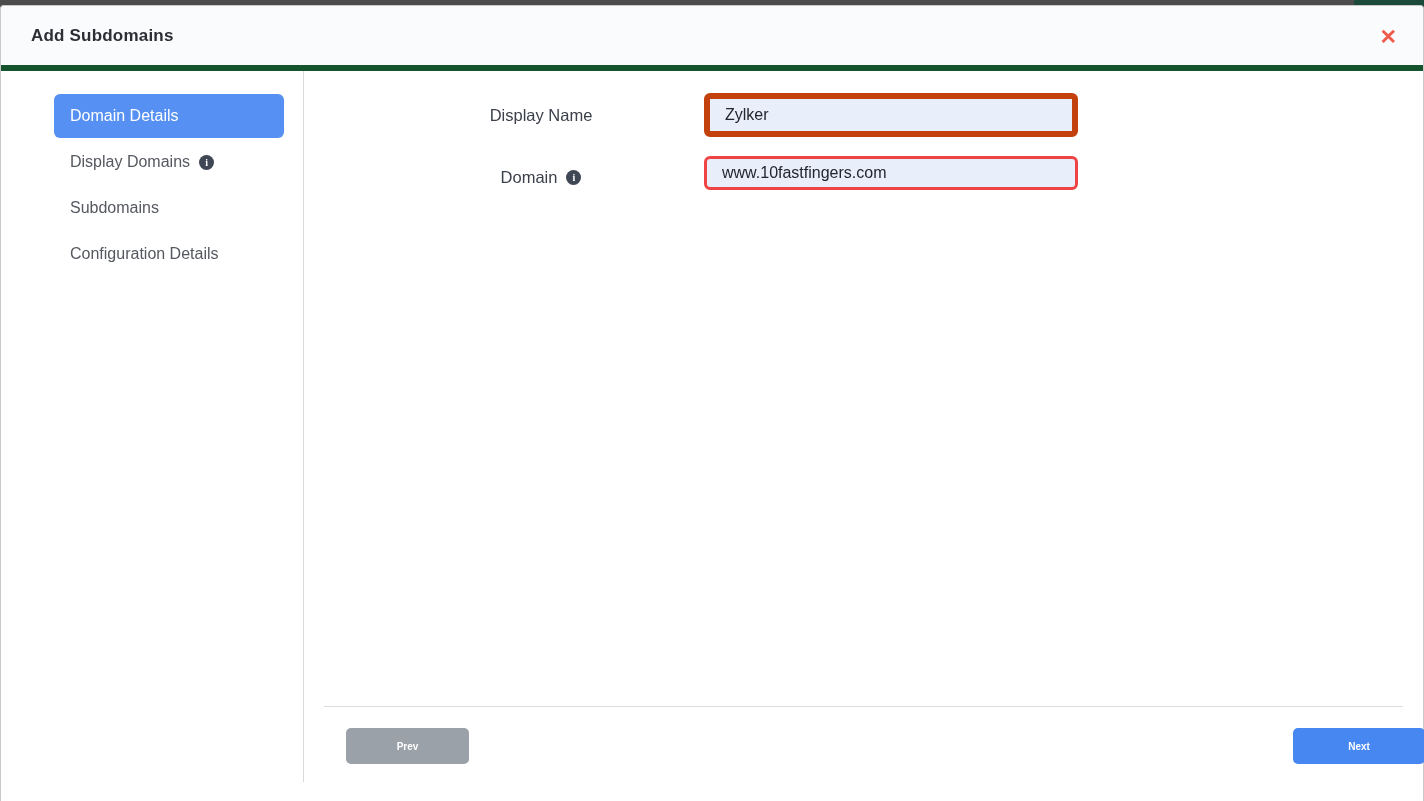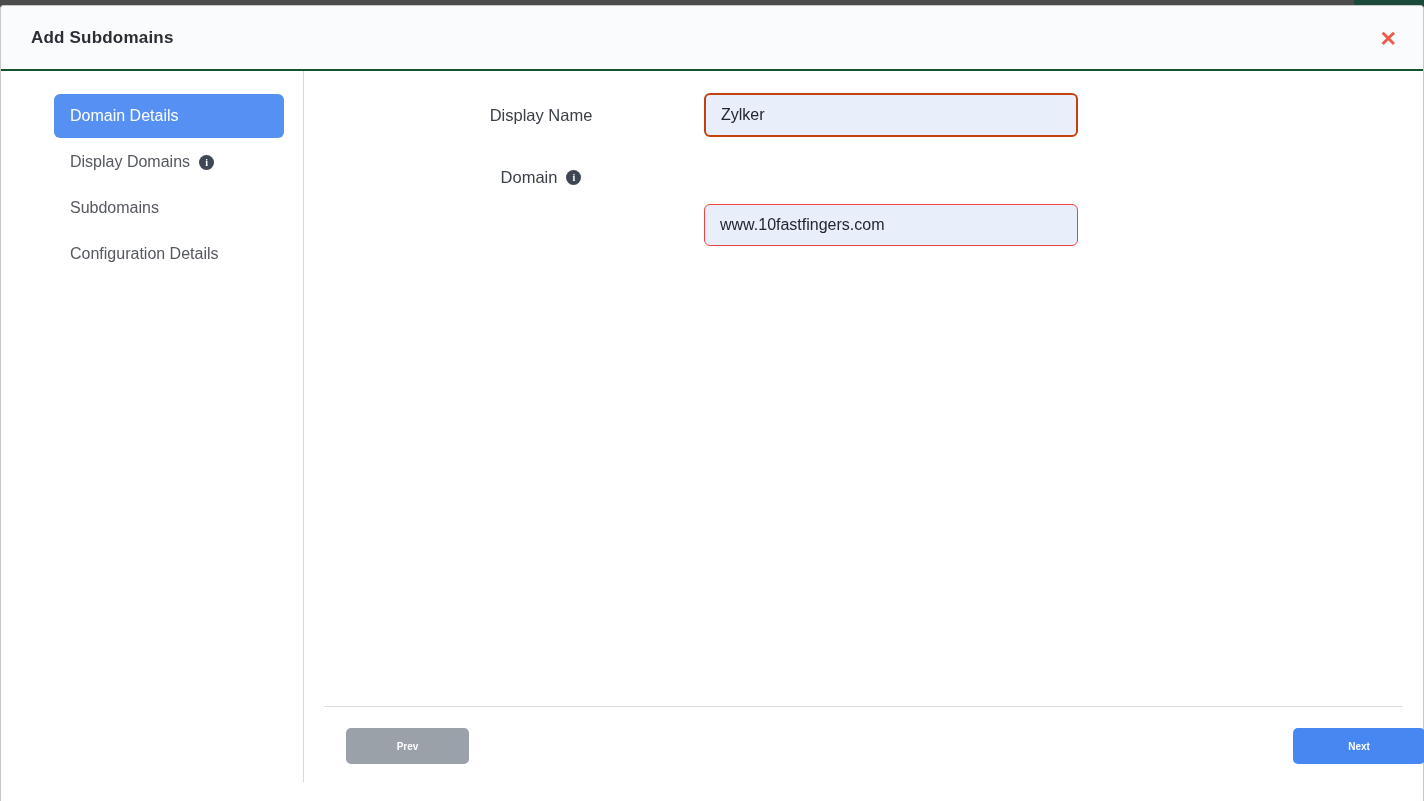--- a/index.html
+++ b/index.html
@@ -6,21 +6,21 @@
   html,body { width:1424px; height:801px; font-family:"Liberation Sans", sans-serif; }
   .screen { position:relative; width:1424px; height:801px; overflow:hidden; background:#4f4f4f; }
   .bg-strip { position:absolute; top:0; left:0; width:100%; height:6px; background:#4c4c4c; }
   .bg-strip-green { position:absolute; top:0; right:0; width:70px; height:6px; background:#1b4a3b; }
 
   .modal { position:absolute; top:5px; left:0; right:0; bottom:0;
            background:#ffffff; border:1px solid #c9c9c9; border-bottom:none;
            border-radius:4px 4px 0 0; display:flex; flex-direction:column; }
 
   .modal-header { position:relative; height:65px; flex:0 0 65px; background:#fafbfc;
-                  border-bottom:2px solid #14532d; display:flex; align-items:center;
+                  border-bottom:6px solid #14532d; display:flex; align-items:center;
                   padding-left:30px; border-radius:4px 4px 0 0; }
   .modal-title { font-size:17px; font-weight:700; color:#2d2d36; letter-spacing:.2px; }
   .close-btn { position:absolute; right:22px; top:50%; transform:translateY(-50%);
                background:none; border:none; cursor:pointer; font-size:21px; font-weight:700;
                color:#ee5a4c; line-height:1; padding:4px; }
 
   .modal-body { flex:1; display:flex; min-height:0;padding-left:33px; }
 
   .sidebar { position:relative; width:270px; flex:0 0 270px; padding-top:23px; }
   .sidebar::after { content:""; position:absolute; right:0; top:0; bottom:19px; width:1px; background:#d9d9d9; }
@@ -38,22 +38,22 @@
 
   .form-label { position:absolute; left:100px; width:274px; display:flex;
                 align-items:center; justify-content:center; font-size:16.5px;
                 color:#3a3f49; white-space:nowrap; }
   .label-1 { top:22px; height:44px; }
   .label-2 { top:85px; height:42px; }
 
   .text-input { position:absolute; left:400px; width:374px; border-radius:6px;
                 background:#e9eefb; font-size:16px; padding:0 15px; color:#23262d;
                 font-family:"Liberation Sans", sans-serif; outline:none; }
-  .input-1 { top:22px; height:44px; border:2px solid #c2410c; }
-  .input-2 { top:85px; height:42px; border:1px solid #ef4444;margin-top:48px; }
+  .input-1 { top:22px; height:44px; border:6px solid #c2410c; }
+  .input-2 { top:85px; height:34px; border:3px solid #ef4444; }
 
   .footer-divider { position:absolute; left:20px; right:20px; top:635px; height:1px; background:#dcdcdc; }
   .btn { position:absolute; top:657px; height:36px; border:none; border-radius:5px;
          color:#ffffff; font-size:10px; font-weight:700; cursor:pointer;
          font-family:"Liberation Sans", sans-serif; }
   .btn-prev { left:42px; width:123px; background:#9ba1a9; }
   .btn-next { left:989px; width:132px; background:#4687f2; }
 </style>
 </head>
 <body>

